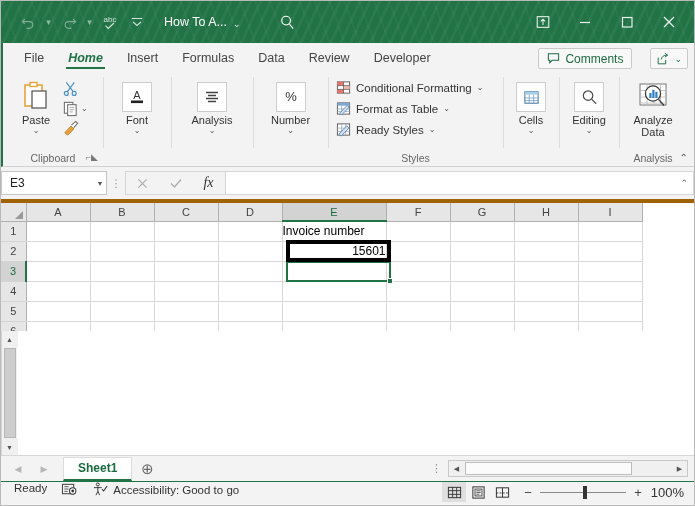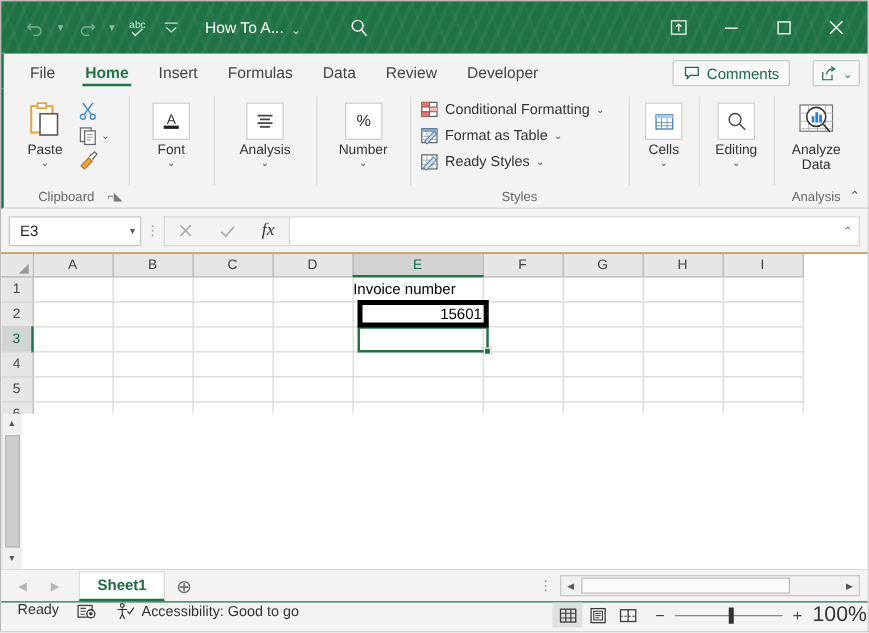--- a/index.html
+++ b/index.html
@@ -69,21 +69,21 @@
     border-left: 2px solid #217346;
     position: relative;
   }
   .rtab {
     font-size: 12.5px; color: #444;
     padding: 2px 11px 6px 11px;
     margin-left: 2px;
     position: relative;
   }
   .rtab:first-child { margin-left: 10px; }
-  .rtab.active { color: #217346; font-weight: bold; }
+  .rtab.active { color: #217346; font-weight: bold; font-style: italic; }
   .rtab.active::after {
     content: ""; position: absolute; left: 9px; right: 9px; bottom: 2px;
     height: 2.5px; background: #217346;
   }
   .tabs-right { position: absolute; right: 6px; bottom: 2px; display: flex; align-items: center; gap: 18px; }
   .comments-btn {
     display: flex; align-items: center; gap: 5px;
     border: 1px solid #c9c9c9; background: #f8f8f8;
     border-radius: 2px; padding: 2px 8px; height: 21px;
     font-size: 12px; color: #1d6b42;
@@ -133,22 +133,22 @@
     font-size: 11.5px; color: #333;
   }
   .stylerow .car { font-size: 8px; color: #555; }
   .styles-body { padding: 3px 6px 0 8px; display: flex; flex-direction: column; }
 
   .collapse-ribbon { position: absolute; right: 6px; bottom: 3px; font-size: 10px; color: #555; }
 
   
   .formulabar {
     height: 36px; background: #f3f3f3;
-    display: flex; align-items: center; padding: 0 6px;
-    border-bottom: 1px solid #a16207; flex: none; gap: 0;
+    display: flex; align-items: center; padding: 0 0;
+    border-bottom: 4px solid #a16207; flex: none; gap: 0;
   }
   .namebox {
     width: 106px; height: 24px; background: #fff;
     border: 1px solid #c6c6c6;
     display: flex; align-items: center; padding: 0 4px 0 8px;
     font-size: 12px; color: #222;
   }
   .namebox .nb-caret { margin-left: auto; font-size: 8px; color: #555; }
   .fbsep { width: 18px; text-align: center; color: #9a9a9a; font-size: 11px; letter-spacing: 0; }
   .fb-btns {
@@ -249,21 +249,21 @@
   }
   .sb-item { display: flex; align-items: center; gap: 5px; padding: 0 7px; }
   .sb-right { margin-left: auto; display: flex; align-items: center; gap: 0; }
   .viewbtn { width: 24px; height: 20px; display:flex; align-items:center; justify-content:center; color: #444; }
   .viewbtn.active { background: #dfdfdf; }
   .zoomctl { display: flex; align-items: center; gap: 6px; padding-left: 8px; }
   .zoom-minus, .zoom-plus { font-size: 13px; color: #444; width: 12px; text-align: center; }
   .zoom-track { width: 86px; height: 14px; position: relative; display: flex; align-items: center; }
   .zoom-line { width: 100%; height: 1px; background: #888; }
   .zoom-thumb { position: absolute; left: 43px; width: 4px; height: 13px; background: #333; }
-  .zoom-pct { font-size: 17px; color: #333; width: 38px; text-align: right; padding-right: 4px; }
+  .zoom-pct { font-size: 13px; color: #333; width: 38px; text-align: right; padding-right: 4px; }
   svg { display: block; }
 </style>
 </head>
 <body>
 
 <div id="app">
 
   <div class="titlebar">
     <div class="qat">
       <div class="qat-btn dim">

